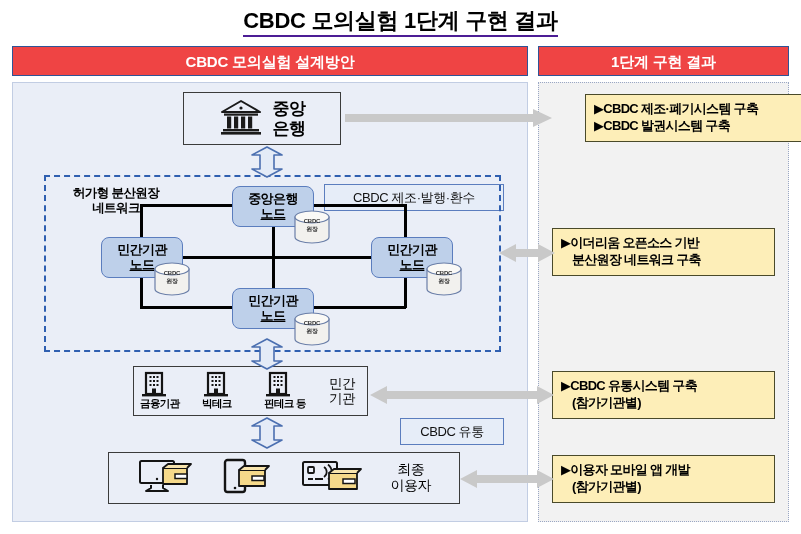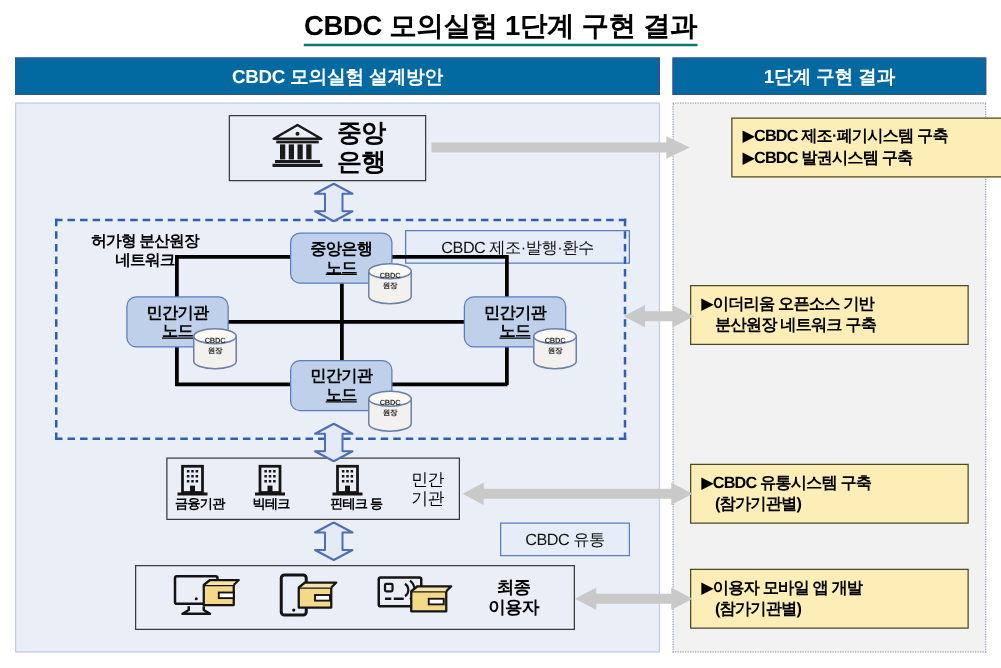--- a/index.html
+++ b/index.html
@@ -23,21 +23,21 @@
     position: absolute;
     left: 0; top: 6px;
     width: 801px;
     text-align: center;
     font-size: 22px;
     font-weight: bold;
     color: #000000;
     letter-spacing: -0.3px;
   }
   .page-title span {
-    border-bottom: 2px solid #0f766e;
+    border-bottom: 2px solid #4c1d95;
     padding-bottom: 2px;
   }
 
   
   .panel-left {
     position: absolute;
     left: 12px; top: 46px;
     width: 516px; height: 476px;
   }
   .panel-right {
@@ -45,21 +45,21 @@
     left: 538px; top: 46px;
     width: 251px; height: 476px;
   }
   .panel-header {
     position: absolute;
     left: 0; top: 0;
     width: 100%;
     height: 30px;
     line-height: 30px;
     text-align: center;
-    background: #0369a1;
+    background: #ef4444;
     border: 1px solid #2f5496;
     box-sizing: border-box;
     color: #ffffff;
     font-size: 15px;
     font-weight: bold;
     letter-spacing: -0.2px;
   }
   .panel-body-left {
     position: absolute;
     left: 0; top: 36px;
@@ -84,21 +84,21 @@
     width: 158px; height: 53px;
     background: #eaeef7;
     border: 1.5px solid #3b3b3b;
     box-sizing: border-box;
     display: flex;
     align-items: center;
     justify-content: center;
     gap: 10px;
   }
   .cb-label {
-    font-size: 20px;
+    font-size: 17px;
     font-weight: bold;
     color: #000;
     line-height: 1.12;
     letter-spacing: -0.5px;
   }
 
   
   .callout {
     position: absolute;
     background: #e6edf8;
@@ -236,21 +236,21 @@
     background: #eaeef7;
     border: 1.5px solid #3b3b3b;
     box-sizing: border-box;
     display: flex;
     align-items: center;
     justify-content: space-around;
     padding: 0 14px;
   }
   .user-label {
     font-size: 14px;
-    font-weight: bold;
+    font-weight: normal;
     color: #000;
     line-height: 1.12;
     text-align: center;
     letter-spacing: -0.5px;
   }
 
   
   .vArrow { position: absolute; z-index: 3; }
 
   

